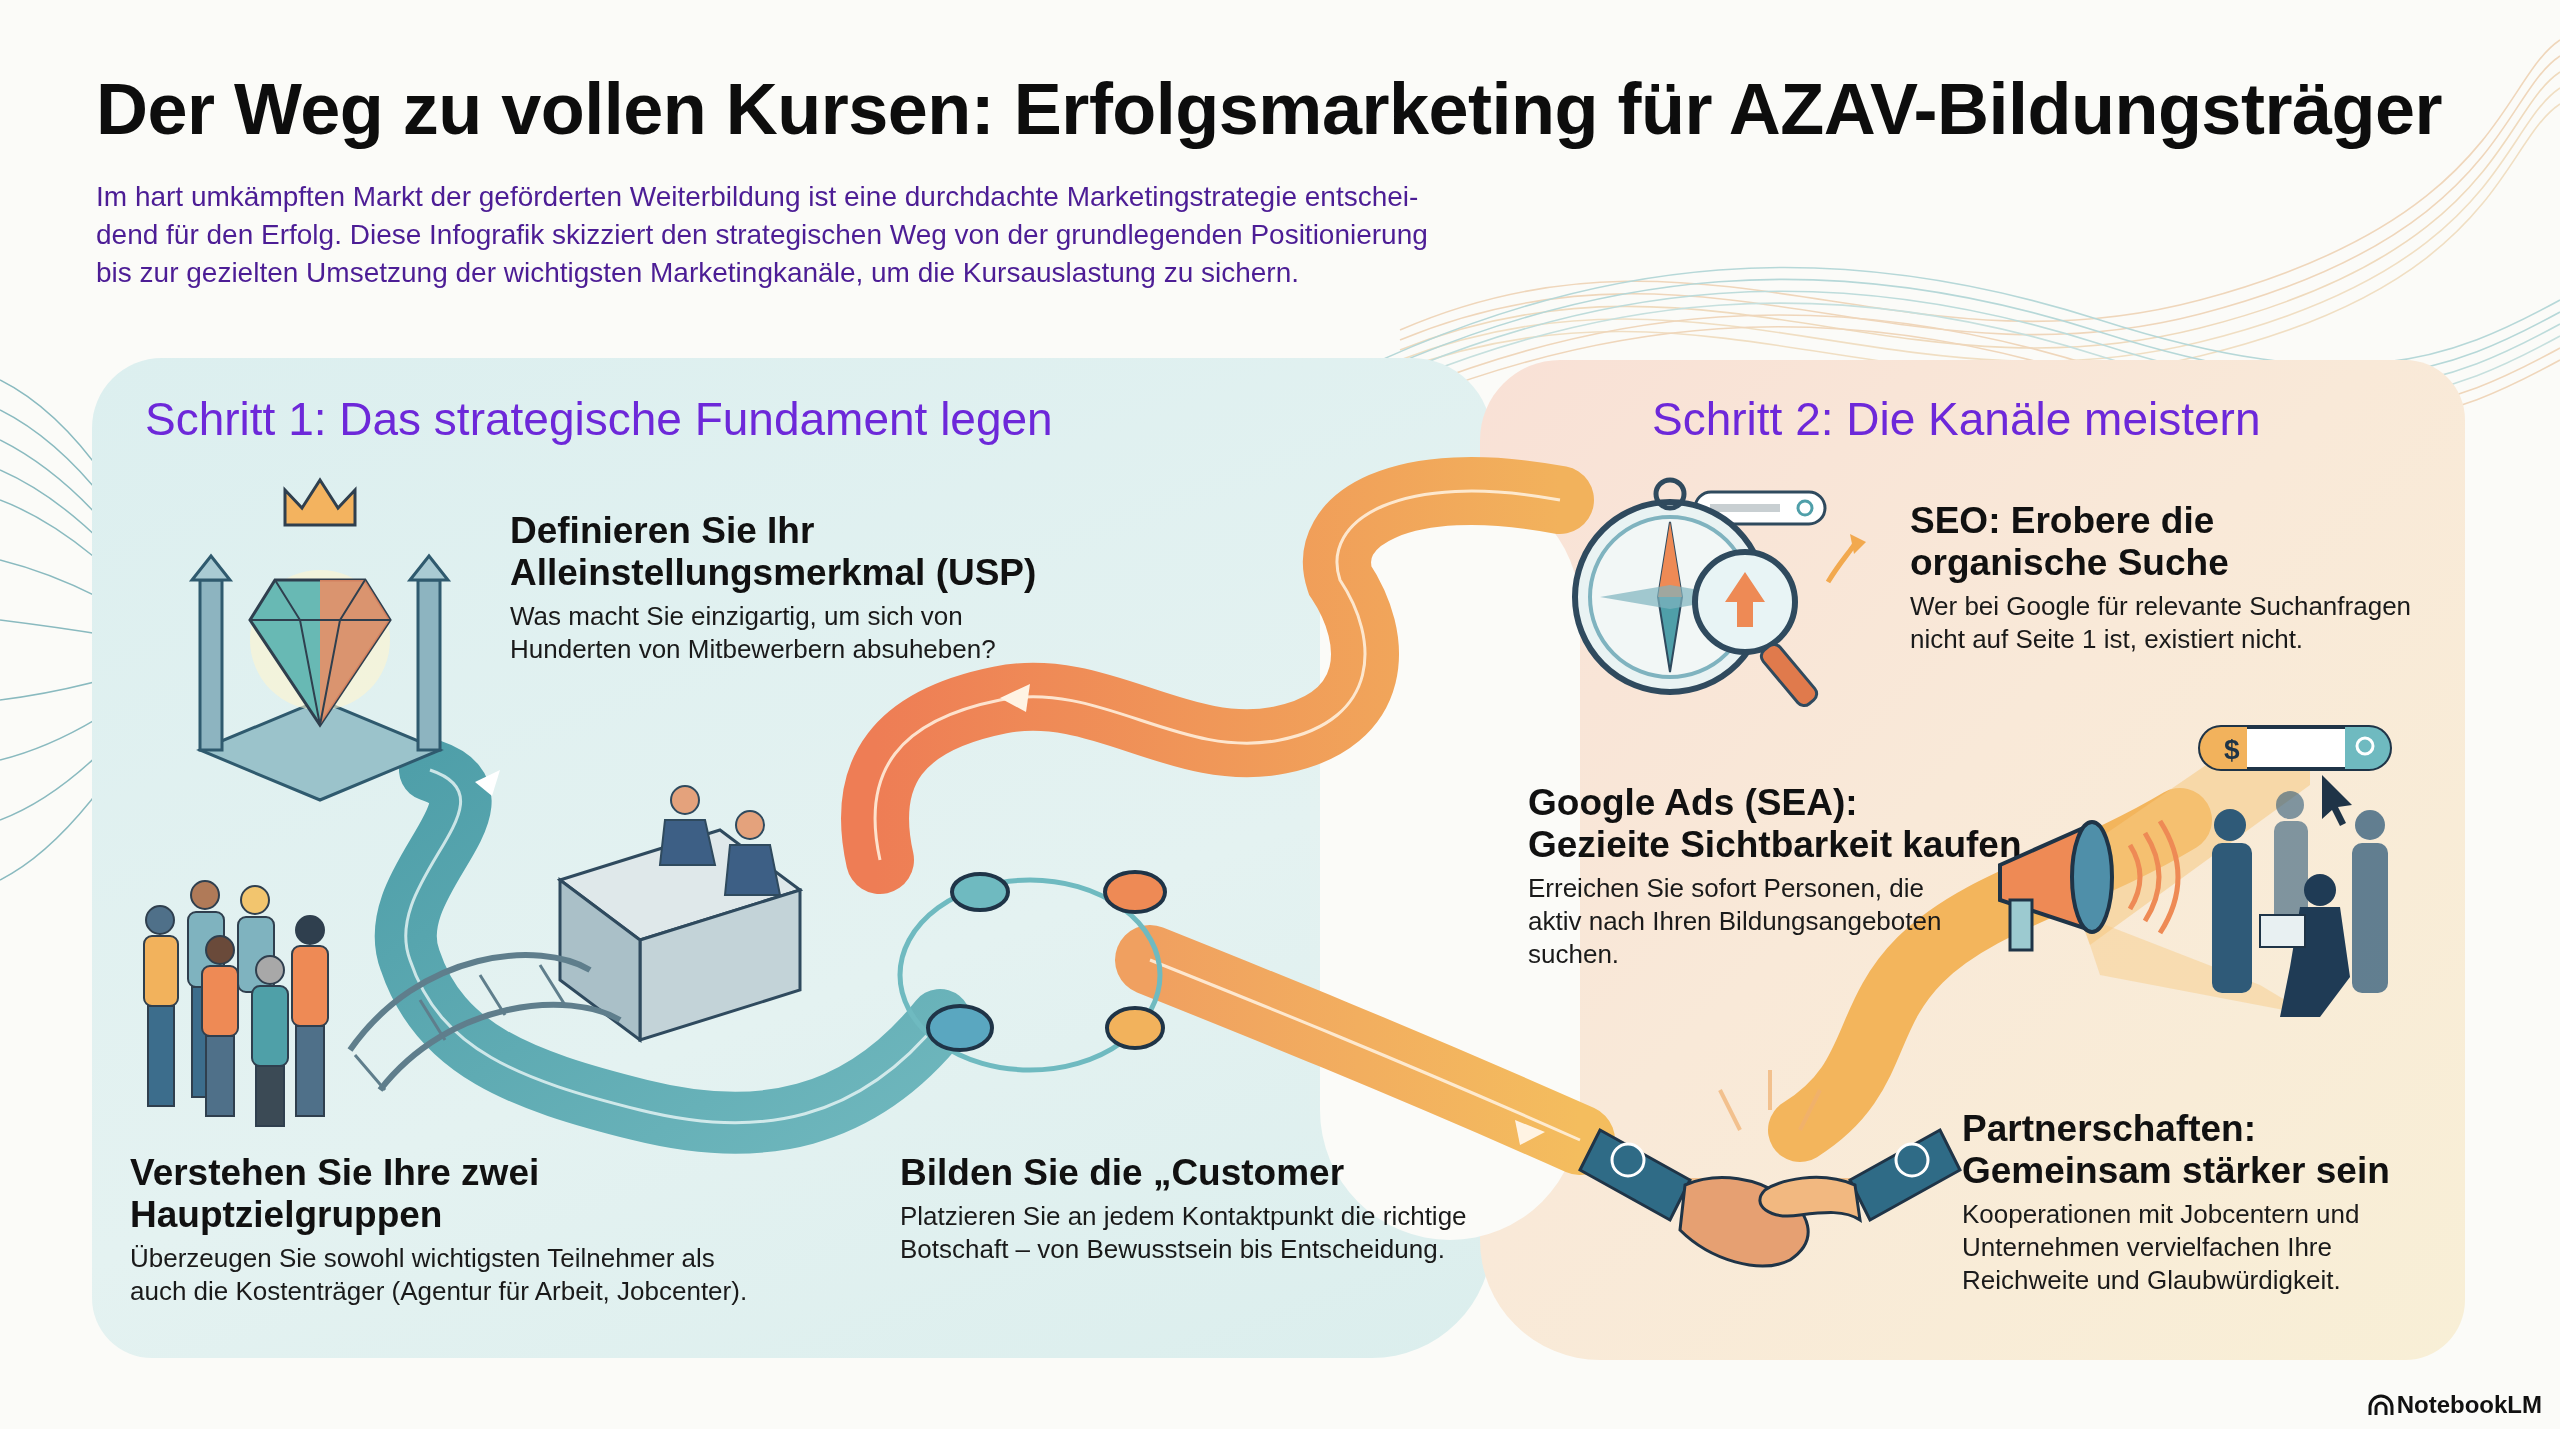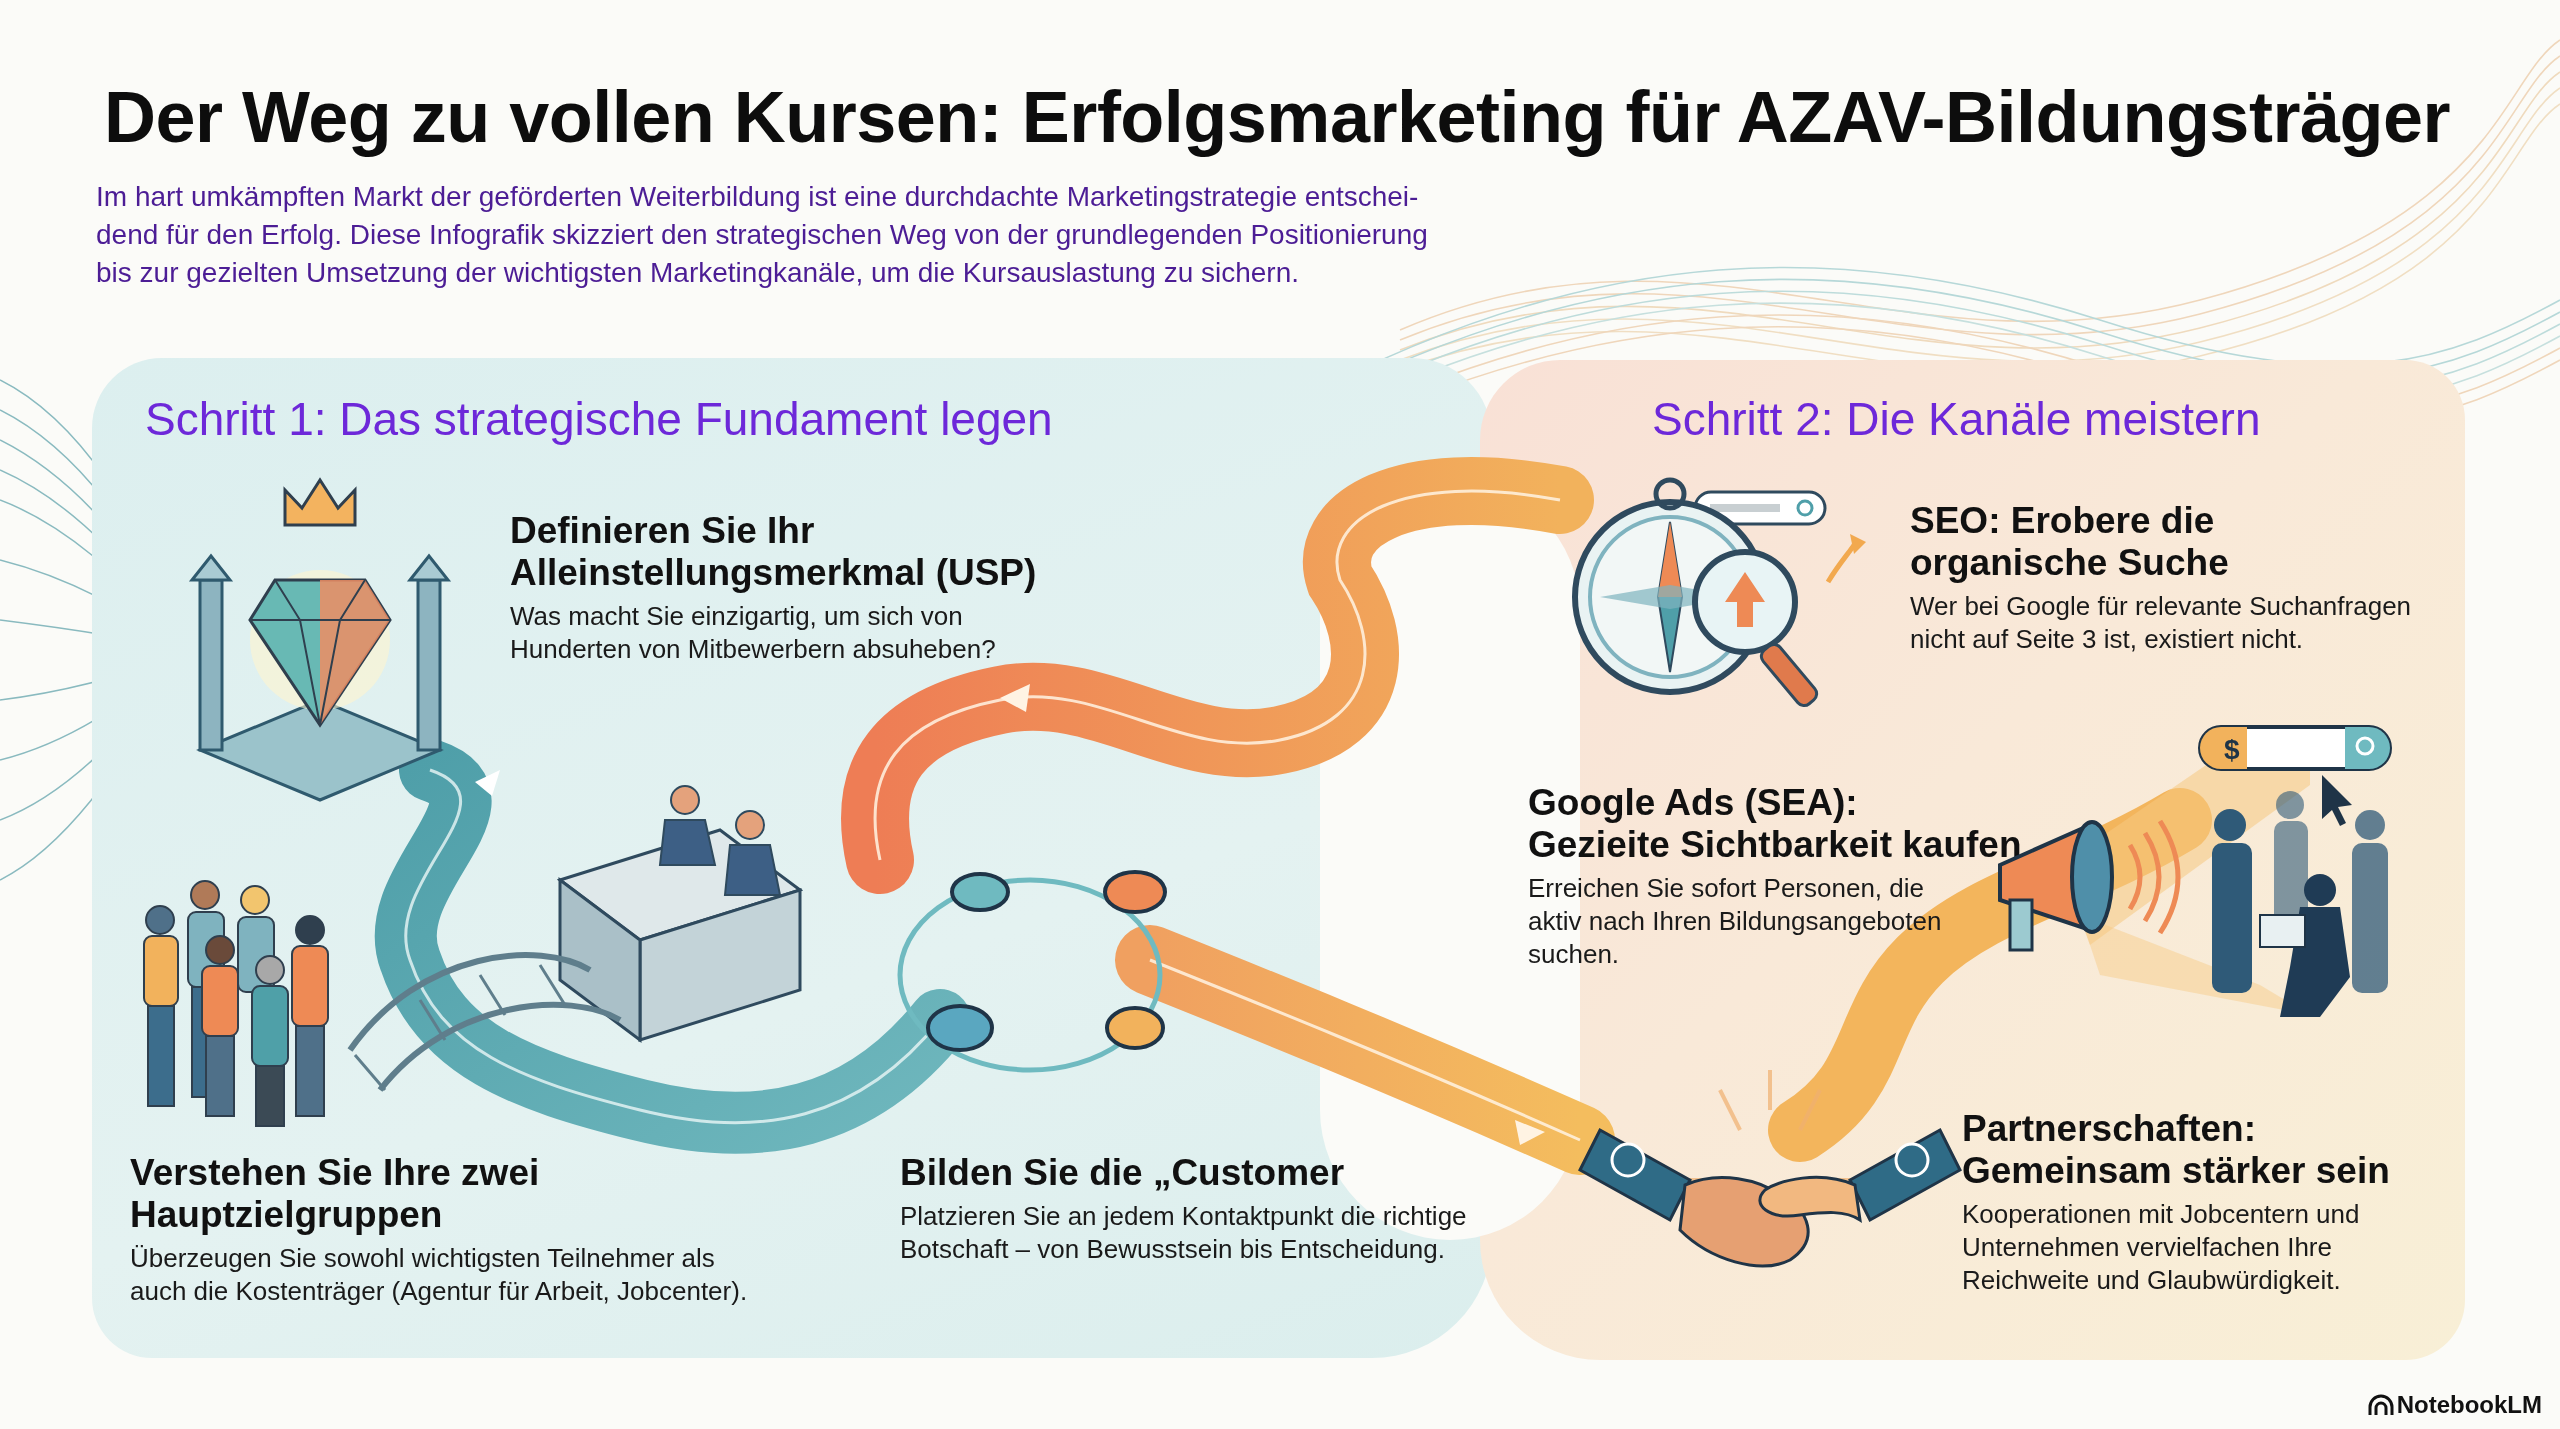--- a/index.html
+++ b/index.html
@@ -65,21 +65,21 @@
     <path d="M0 500 C80 530 140 600 180 640"></path>
     <path d="M0 560 C80 580 140 620 180 645"></path>
     <path d="M0 620 C80 630 140 640 180 650"></path>
     <path d="M0 700 C80 690 140 670 180 655"></path>
     <path d="M0 760 C80 740 140 690 180 660"></path>
     <path d="M0 820 C80 790 140 710 180 665"></path>
     <path d="M0 880 C80 840 140 730 180 670"></path>
   </g>
 </svg>
 
-<h1 id="title" class="abs" style="margin:8px">Der Weg zu vollen Kursen: Erfolgsmarketing für AZAV-Bildungsträger</h1>
+<h1 id="title" class="abs" style="margin:0">Der Weg zu vollen Kursen: Erfolgsmarketing für AZAV-Bildungsträger</h1>
 
 <div id="intro" class="abs">
   <div>Im hart umkämpften Markt der geförderten Weiterbildung ist eine durchdachte Marketingstrategie entschei-</div>
   <div>dend für den Erfolg. Diese Infografik skizziert den strategischen Weg von der grundlegenden Positionierung</div>
   <div>bis zur gezielten Umsetzung der wichtigsten Marketingkanäle, um die Kursauslastung zu sichern.</div>
 </div>
 
 <div id="panel1" class="panel"></div>
 <div id="panel2" class="panel"></div>
 <div id="panel1-notch" class="panel"></div>
@@ -228,21 +228,21 @@
   <polygon points="290,72 306,80 294,92" fill="#f2a94f"></polygon>
 </svg>
 
 <div class="item" style="left:1910px;top:500px">
   <div class="item-title">
     <div>SEO: Erobere die</div>
     <div>organische Suche</div>
   </div>
   <div class="item-desc">
     <div>Wer bei Google für relevante Suchanfragen</div>
-    <div>nicht auf Seite 3 ist, existiert nicht.</div>
+    <div>nicht auf Seite 1 ist, existiert nicht.</div>
   </div>
 </div>
 
 <div class="item" style="left:1528px;top:782px">
   <div class="item-title">
     <div>Google Ads (SEA):</div>
     <div>Gezieite Sichtbarkeit kaufen</div>
   </div>
   <div class="item-desc">
     <div>Erreichen Sie sofort Personen, die</div>

